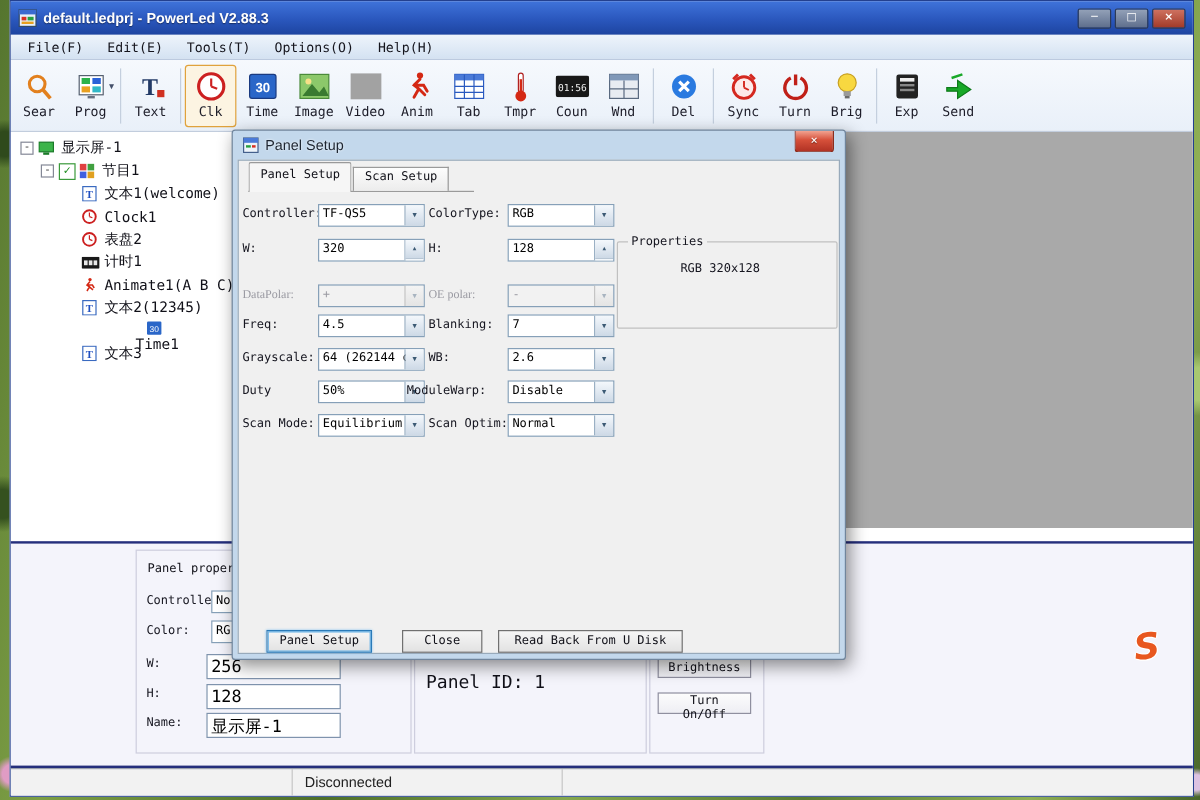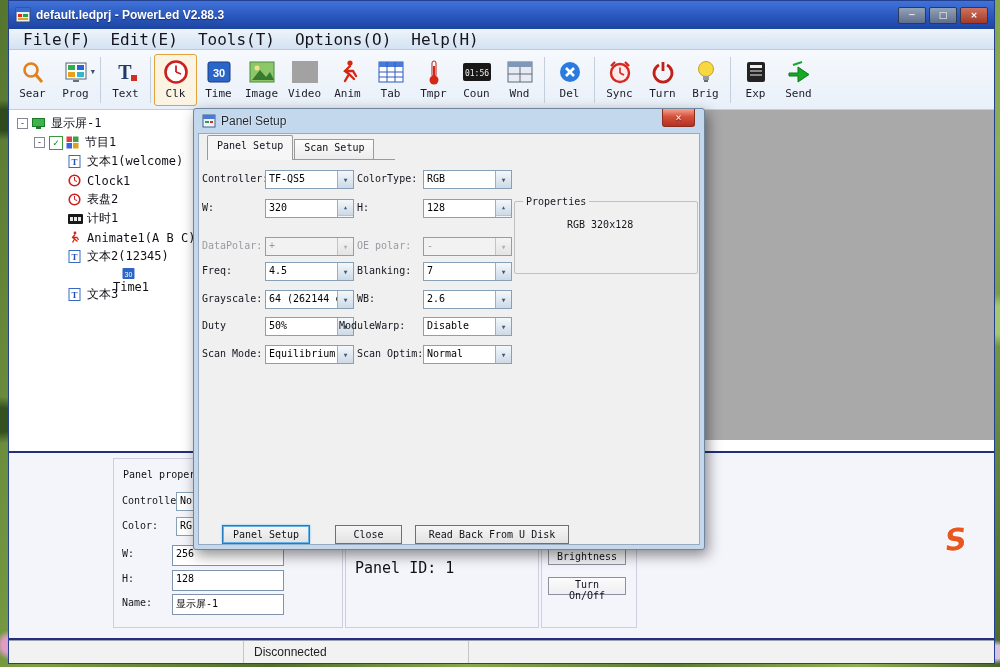--- a/index.html
+++ b/index.html
@@ -22,21 +22,21 @@
   .app-icon{width:16px;height:16px;margin-right:5px;display:inline-flex;}
   .title-text{font:bold 12px "Liberation Sans",sans-serif;flex:1;text-shadow:0 1px 1px rgba(0,0,0,.45);white-space:nowrap;}
   .win-controls{display:flex;gap:3px;}
   .winbtn{width:26px;height:15px;display:flex;align-items:center;justify-content:center;
     font:bold 9px "DejaVu Sans",sans-serif;color:#fff;background:linear-gradient(#93a1b8,#5e6e8c);
     border:1px solid #2c3a56;border-radius:2px;}
   .winbtn.close{background:linear-gradient(#cf7260,#a23a28);}
   
   .menubar{height:20px;flex:0 0 auto;display:flex;align-items:center;padding-left:4px;
     background:linear-gradient(#eef4fb,#d4e2f2);border-bottom:1px solid #bccadf;}
-  .menu-item{font-size:16px;color:#14141c;padding:2px 10px;white-space:nowrap;}
+  .menu-item{font-size:11px;color:#14141c;padding:2px 10px;white-space:nowrap;}
   
   .toolbar{height:57px;flex:0 0 auto;display:flex;align-items:center;padding:1px 2px;
     background:linear-gradient(#f6f9fd,#e9f0f9);border-bottom:1px solid #c2cddd;}
   .tb-btn{position:relative;width:43px;height:52px;display:flex;flex-direction:column;align-items:center;
     padding:3px 0 0;background:transparent;border:1px solid transparent;border-radius:3px;font-family:inherit;}
   .tb-btn .tb-icon{height:28px;display:flex;align-items:center;justify-content:center;}
   .tb-btn .tb-label{font-size:11px;color:#1c1c28;margin-top:1px;white-space:nowrap;}
   .tb-btn.selected{background:#fcf4e2;border-color:#e0a23c;}
   .tb-sep{width:1px;height:46px;background:#c4cfde;margin:0 3px;flex:0 0 auto;}
   .tb-drop{position:absolute;right:1px;top:13px;font-size:7px;color:#44506a;}
@@ -52,21 +52,21 @@
   .preview{flex:1;background:#fff;position:relative;}
   .canvas{position:absolute;left:0;top:0;right:0;height:330px;background:#a9a9a9;}
   
   .bottom{height:185px;flex:0 0 auto;position:relative;background:#f4f4fb;
     border-top:2px solid #252f7c;border-bottom:2px solid #252f7c;}
   .group{position:absolute;border:1px solid #cecede;}
   .g1{left:104px;top:5px;width:228px;height:168px;}
   .g2{left:336px;top:5px;width:192px;height:168px;}
   .g3{left:532px;top:5px;width:94px;height:168px;}
   .group-label{position:absolute;left:9px;top:10px;font-size:10px;color:#101018;white-space:nowrap;}
-  .bp-text{position:absolute;height:17px;border:1px solid #7f93ad;background:#fff;font-size:10px;
+  .bp-text{position:absolute;height:17px;border:1px solid #7f93ad;background:#fff;font-size:14px;
     padding:2px 3px 0;overflow:hidden;white-space:nowrap;}
   .panel-id{position:absolute;left:9px;top:100px;font-size:15px;color:#101018;}
   .flatbtn{position:absolute;width:78px;height:18px;border:1px solid #8f8f9f;
     background:linear-gradient(#fcfcfc,#eeeef4);font:10px "DejaVu Sans Mono",monospace;color:#101018;}
   .b-bright{left:6px;top:88px;}
   .b-turn{left:6px;top:118px;}
   
   .statusbar{height:22px;flex:0 0 auto;background:#f2f2f2;border-top:1px solid #9aa0ae;display:flex;
     font:12px "Liberation Sans",sans-serif;color:#222;}
   .status-cell-a{width:234px;border-right:1px solid #c6c6c6;}
@@ -81,21 +81,21 @@
     background:linear-gradient(#f2a492,#d6503a 45%,#b13224);border:1px solid #8c2c1c;border-top:none;
     border-radius:0 0 3px 3px;display:flex;align-items:center;justify-content:center;
     text-shadow:0 1px 1px rgba(0,0,0,.5);}
   .dlg-client{position:absolute;left:4px;right:4px;top:24px;bottom:4px;background:#f0f0f0;border:1px solid #98aabb;}
   .tabstrip{position:absolute;left:8px;top:5px;width:188px;height:20px;border-bottom:1px solid #9a9a9a;
     display:flex;align-items:flex-end;}
   .tab{height:17px;padding:2px 9px 0;font-size:10px;color:#101018;border:1px solid #9a9a9a;border-bottom:none;
     background:linear-gradient(#fdfdfd,#ececec);margin-right:1px;white-space:nowrap;}
   .tab.active{height:20px;padding-top:4px;background:#f6f6f6;border-radius:2px 2px 0 0;margin-bottom:-1px;}
   .f-label{position:absolute;font-size:10px;color:#15151f;white-space:nowrap;}
-  .f-label.disabled{color:#9a9aa2;}
+  .f-label.disabled{color:#9a9aa2;font-family:Liberation Serif, serif;}
   .combo{position:absolute;height:17px;background:#fff;border:1px solid #86a0b8;font-size:10px;line-height:15px;
     padding-left:3px;white-space:nowrap;overflow:hidden;}
   .combo .arrow-btn{position:absolute;right:0;top:0;bottom:0;width:15px;color:#3c5a74;font-size:6px;
     background:linear-gradient(#f4f8fc,#cdd9e6);border-left:1px solid #9ab0c4;
     display:flex;align-items:center;justify-content:center;}
   .combo.disabled{background:#f2f2f2;color:#9a9aa2;}
   .combo.disabled .arrow-btn{color:#a8b4c0;background:linear-gradient(#f4f4f4,#e4e4e4);border-left-color:#c4c4c4;}
   .spin-btns{position:absolute;right:0;top:0;bottom:0;width:15px;display:flex;flex-direction:column;
     border-left:1px solid #9ab0c4;}
   .s-up,.s-dn{flex:1;font-size:5px;color:#3c5a74;display:flex;align-items:center;justify-content:center;

